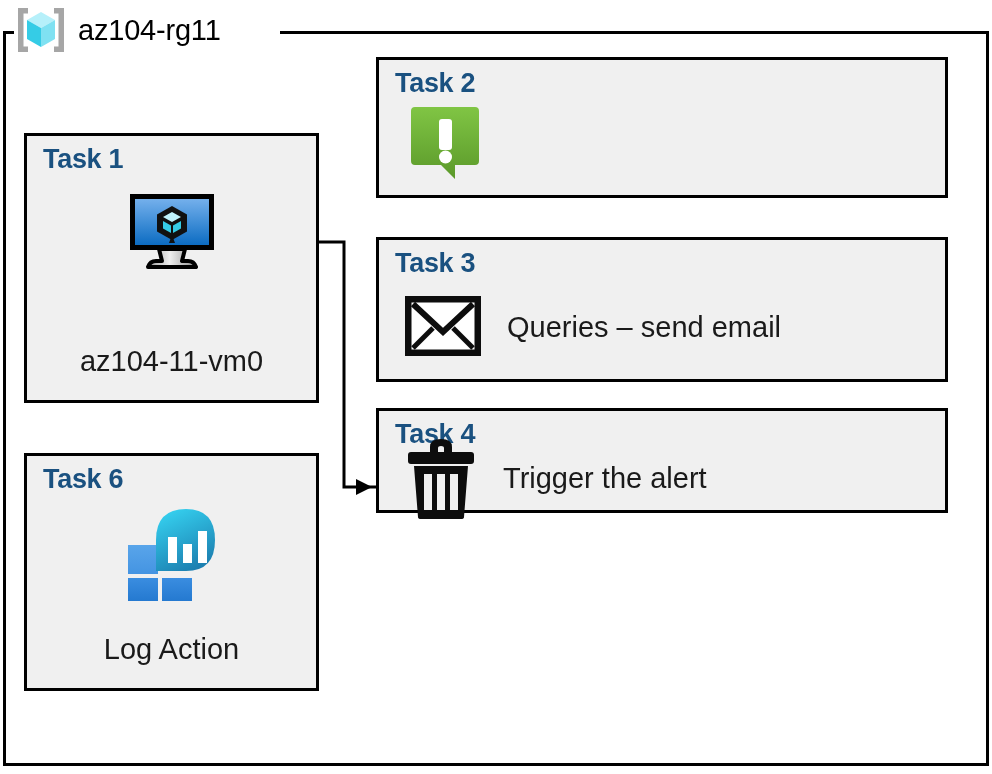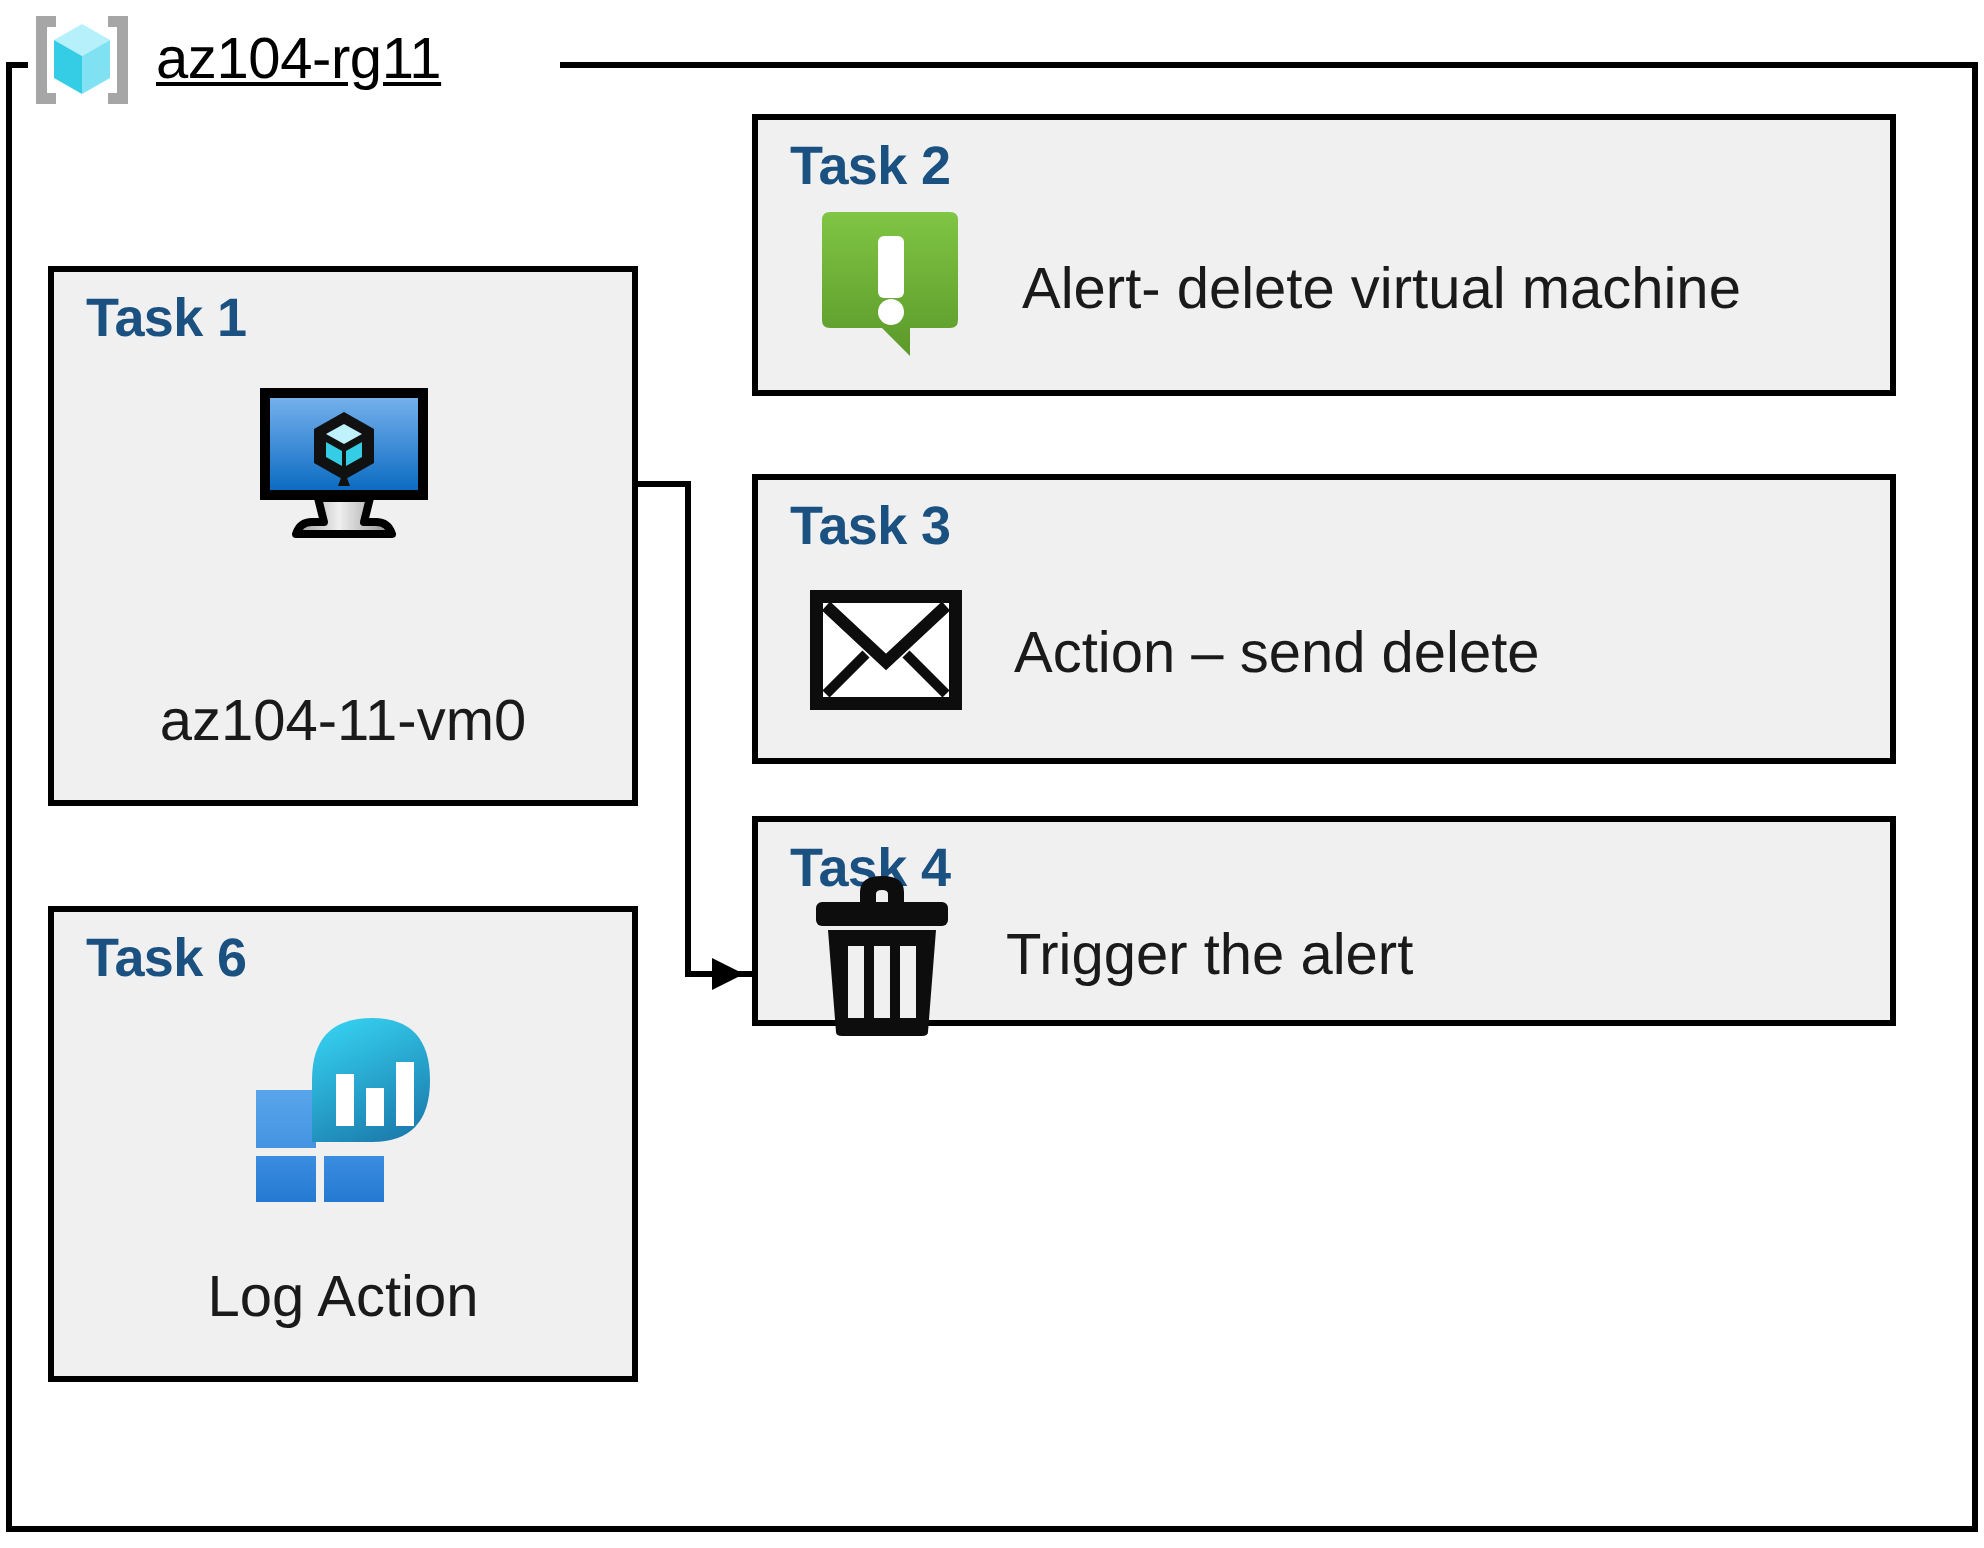--- a/index.html
+++ b/index.html
@@ -49,21 +49,20 @@
     display: flex;
     align-items: center;
     gap: 10px;
   }
   .rg-title {
     font-size: 29px;
     color: #000000;
     line-height: 1;
     white-space: nowrap;
     letter-spacing: -0.2px;
-    text-decoration: underline;
   }
 
   
   .rg-icon {
     width: 54px;
     height: 52px;
     position: relative;
     flex: 0 0 auto;
   }
 
@@ -259,38 +258,37 @@
                 <stop offset="0%" stop-color="#80c544"></stop>
                 <stop offset="100%" stop-color="#5b992a"></stop>
               </linearGradient>
             </defs>
             <path d="M6 6 Q6 2 10 2 L70 2 Q74 2 74 6 L74 56 Q74 60 70 60 L50 60 L50 74 L36 60 L10 60 Q6 60 6 56 Z" fill="url(#greenGrad)"></path>
             <rect x="34" y="14" width="13" height="31" rx="3" fill="#ffffff"></rect>
             <circle cx="40.5" cy="52" r="6.5" fill="#ffffff"></circle>
           </svg>
         </div>
       </div>
-      <div class="task-text">Alert- delete virtual machine</div>
     </div>
   </div>
 
   <div class="task-box box-horiz" id="task3">
     <div class="task-label">Task 3</div>
     <div class="row">
       <div class="icon-wrap">
         <div>
           <svg width="76" height="60" viewBox="0 0 76 60">
             <rect x="3" y="3" width="70" height="54" fill="#ffffff" stroke="#0d0d0d" stroke-width="7"></rect>
             <path d="M8 8 L38 36 L68 8" fill="none" stroke="#0d0d0d" stroke-width="6"></path>
             <path d="M8 52 L28 32" fill="none" stroke="#0d0d0d" stroke-width="5"></path>
             <path d="M68 52 L48 32" fill="none" stroke="#0d0d0d" stroke-width="5"></path>
           </svg>
         </div>
       </div>
-      <div class="task-text">Action – send delete</div>
+      <div class="task-text">Queries – send email</div>
     </div>
   </div>
 
   <div class="task-box box-horiz" id="task4">
     <div class="task-label">Task 4</div>
     <div class="row">
       <div class="icon-wrap">
         <div>
           <svg width="72" height="88" viewBox="0 0 72 88">
 

